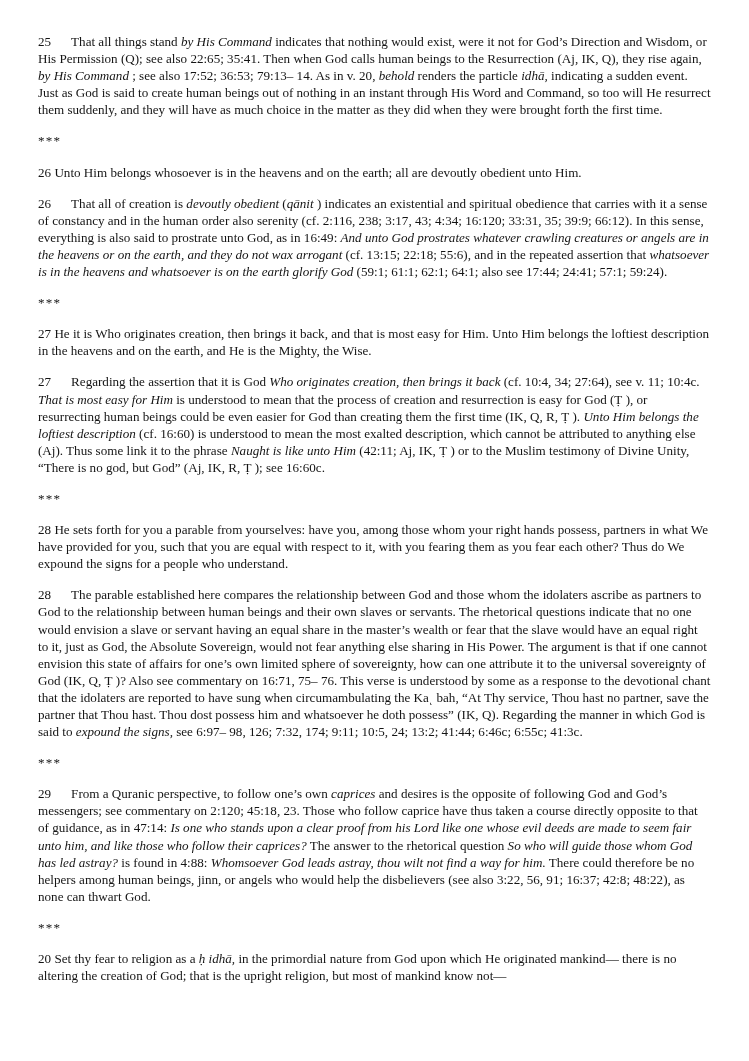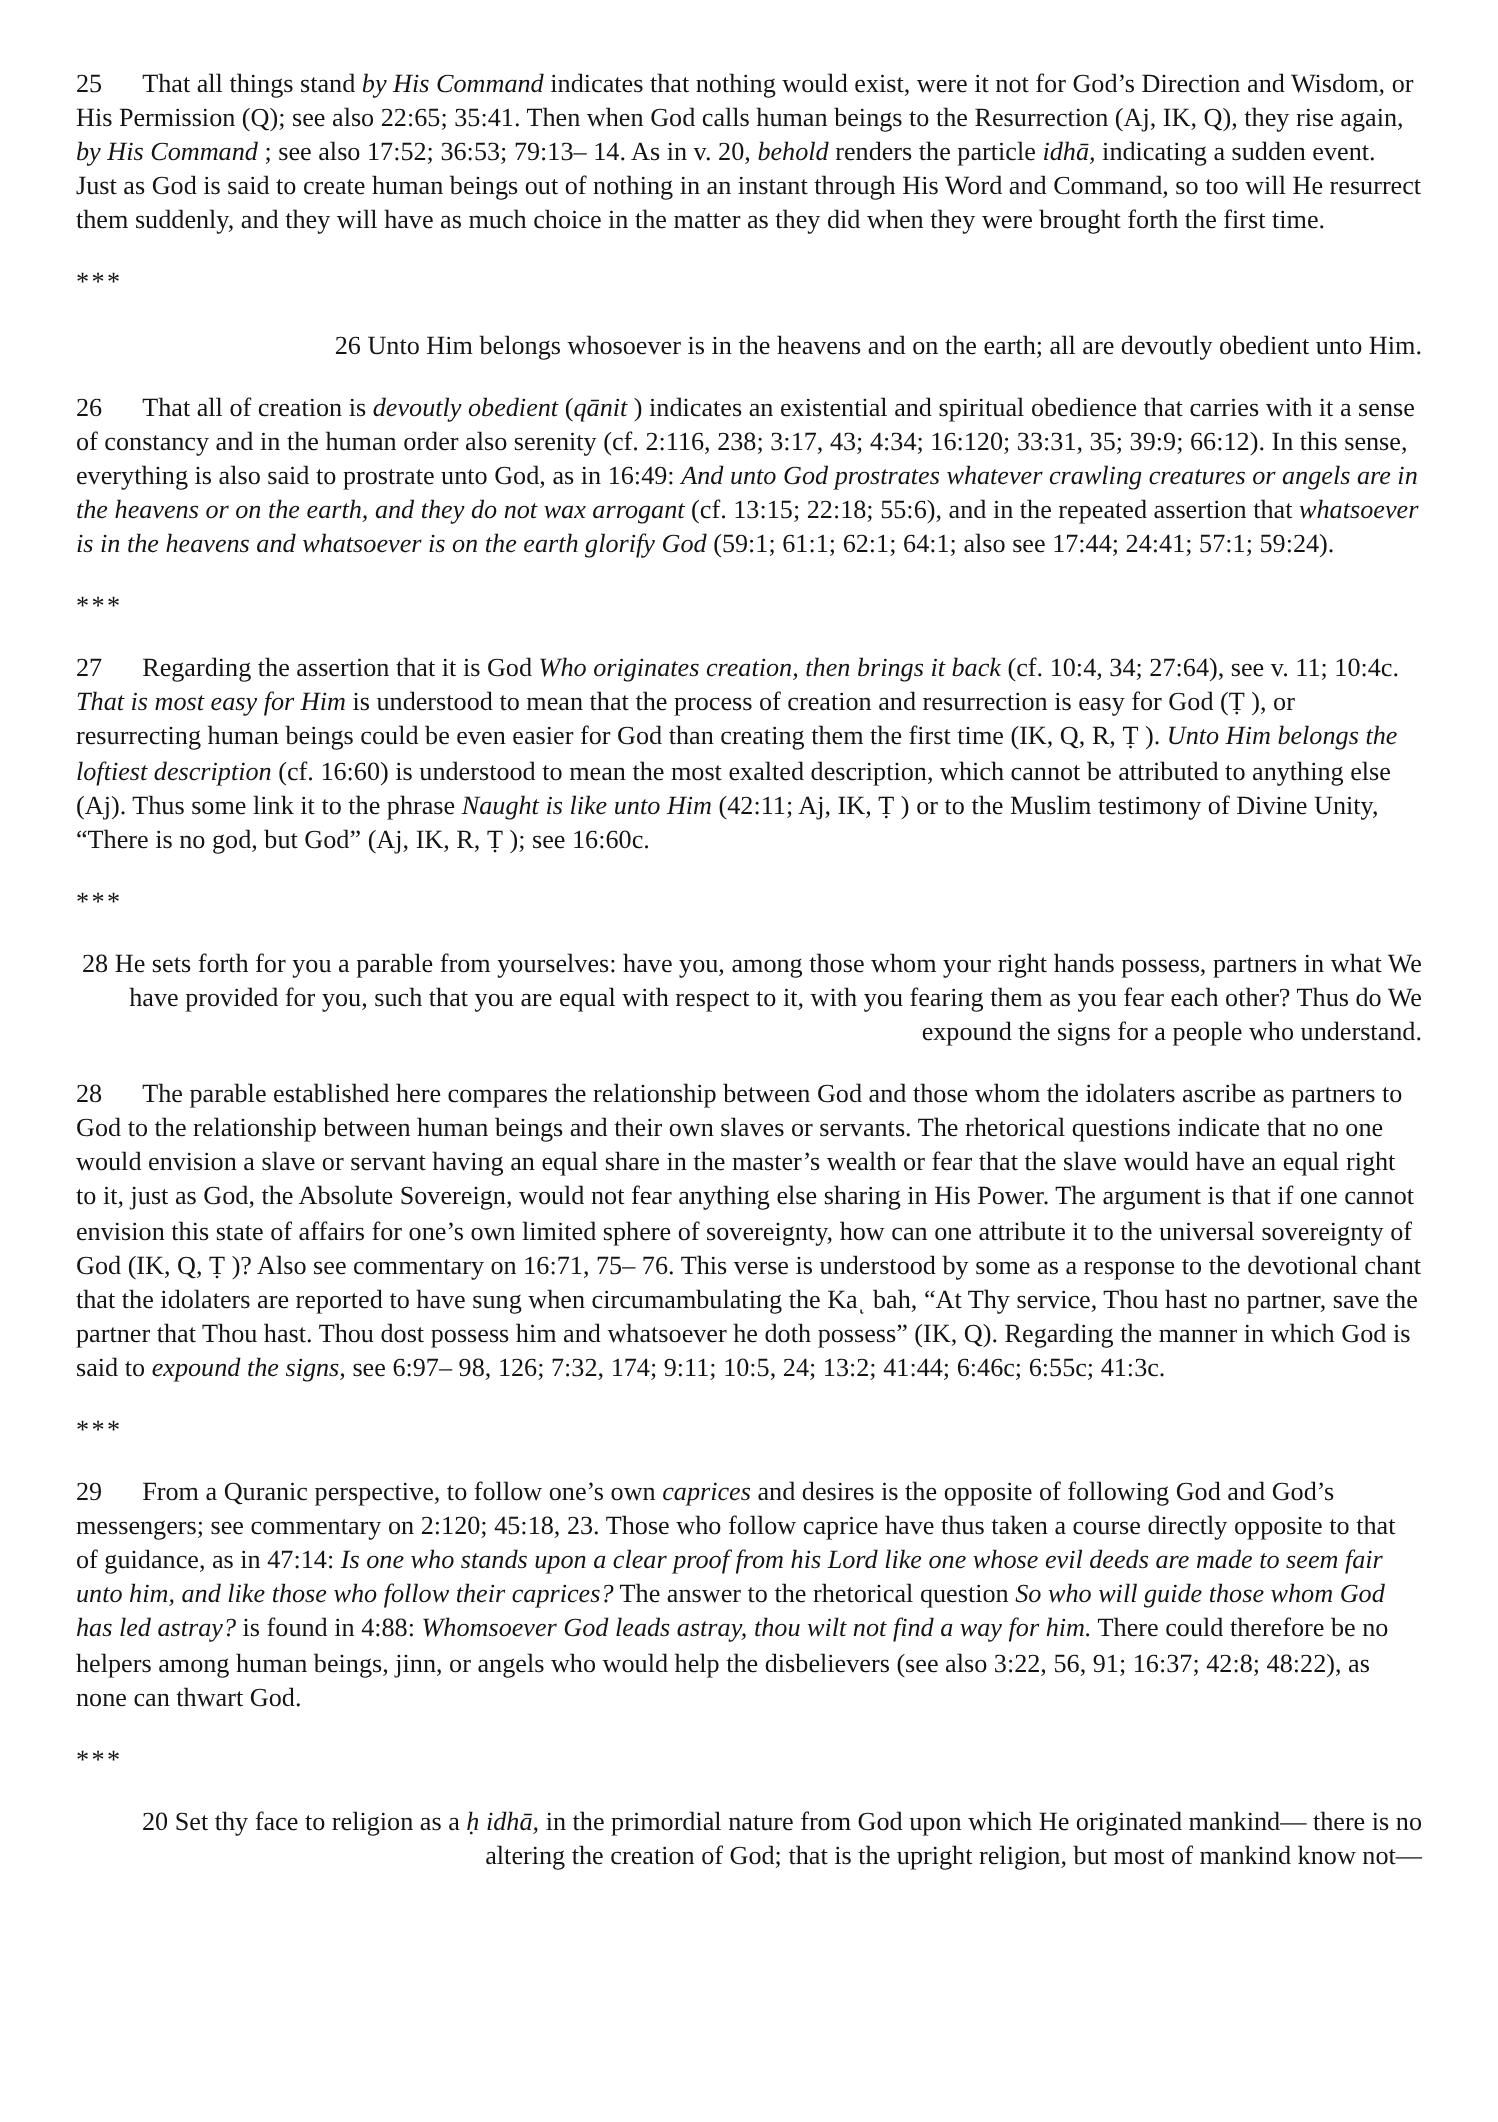--- a/index.html
+++ b/index.html
@@ -32,21 +32,20 @@
     text-align: left;
     color: #141414;
     -webkit-font-smoothing: antialiased;
   }
   
   p.commentary {
     margin-bottom: 14px;
   }
   p.verse {
     margin-bottom: 14px;
-    text-align: right;
   }
   .vnum {
     font-style: normal;
   }
   .gap {
     display: inline-block;
     width: 20px;
   }
   .sep {
     margin: 0 0 14px 0;
@@ -62,22 +61,23 @@
 </head>
 <body>
 
 <div class="page">
   <div class="content" id="content">
       <p class="commentary"><span class="vnum">25</span><span class="gap"></span><span><span>That all things stand </span><i>by His Command</i><span> indicates that nothing would exist, were it not for God’s Direction and Wisdom, or His Permission (Q); see also 22:65; 35:41. Then when God calls human beings to the Resurrection (Aj, IK, Q), they rise again, </span><i>by His Command</i><span> ; see also 17:52; 36:53; 79:13– 14. As in v. 20, </span><i>behold</i><span> renders the particle </span><i>idhā,</i><span> indicating a sudden event. Just as God is said to create human beings out of nothing in an instant through His Word and Command, so too will He resurrect them suddenly, and they will have as much choice in the matter as they did when they were brought forth the first time.</span></span></p>
       <p class="sep">***</p>
       <p class="verse"><span class="vnum">26</span> <span><span>Unto Him belongs whosoever is in the heavens and on the earth; all are devoutly obedient unto Him.</span></span></p>
       <p class="commentary"><span class="vnum">26</span><span class="gap"></span><span><span>That all of creation is </span><i>devoutly obedient</i><span> (</span><i>qānit</i><span> ) indicates an existential and spiritual obedience that carries with it a sense of constancy and in the human order also serenity (cf. 2:116, 238; 3:17, 43; 4:34; 16:120; 33:31, 35; 39:9; 66:12). In this sense, everything is also said to prostrate unto God, as in 16:49: </span><i>And unto God prostrates whatever crawling creatures or angels are in the heavens or on the earth, and they do not wax arrogant</i><span> (cf. 13:15; 22:18; 55:6), and in the repeated assertion that </span><i>whatsoever is in the heavens and whatsoever is on the earth glorify God</i><span> (59:1; 61:1; 62:1; 64:1; also see 17:44; 24:41; 57:1; 59:24).</span></span></p>
       <p class="sep">***</p>
+      <p class="verse"><span class="vnum">27</span> <span><span>He it is Who originates creation, then brings it back, and that is most easy for Him. Unto Him belongs the loftiest description in the heavens and on the earth, and He is the Mighty, the Wise.</span></span></p>
       <p class="commentary"><span class="vnum">27</span><span class="gap"></span><span><span>Regarding the assertion that it is God </span><i>Who originates creation, then brings it back</i><span> (cf. 10:4, 34; 27:64), see v. 11; 10:4c. </span><i>That is most easy for Him</i><span> is understood to mean that the process of creation and resurrection is easy for God (Ṭ ), or resurrecting human beings could be even easier for God than creating them the first time (IK, Q, R, Ṭ ). </span><i>Unto Him belongs the loftiest description</i><span> (cf. 16:60) is understood to mean the most exalted description, which cannot be attributed to anything else (Aj). Thus some link it to the phrase </span><i>Naught is like unto Him</i><span> (42:11; Aj, IK, Ṭ ) or to the Muslim testimony of Divine Unity, “There is no god, but God” (Aj, IK, R, Ṭ ); see 16:60c.</span></span></p>
       <p class="sep">***</p>
       <p class="verse"><span class="vnum">28</span> <span><span>He sets forth for you a parable from yourselves: have you, among those whom your right hands possess, partners in what We have provided for you, such that you are equal with respect to it, with you fearing them as you fear each other? Thus do We expound the signs for a people who understand.</span></span></p>
       <p class="commentary"><span class="vnum">28</span><span class="gap"></span><span><span>The parable established here compares the relationship between God and those whom the idolaters ascribe as partners to God to the relationship between human beings and their own slaves or servants. The rhetorical questions indicate that no one would envision a slave or servant having an equal share in the master’s wealth or fear that the slave would have an equal right to it, just as God, the Absolute Sovereign, would not fear anything else sharing in His Power. The argument is that if one cannot envision this state of affairs for one’s own limited sphere of sovereignty, how can one attribute it to the universal sovereignty of God (IK, Q, Ṭ )? Also see commentary on 16:71, 75– 76. This verse is understood by some as a response to the devotional chant that the idolaters are reported to have sung when circumambulating the Kaι bah, “At Thy service, Thou hast no partner, save the partner that Thou hast. Thou dost possess him and whatsoever he doth possess” (IK, Q). Regarding the manner in which God is said to </span><i>expound the signs,</i><span> see 6:97– 98, 126; 7:32, 174; 9:11; 10:5, 24; 13:2; 41:44; 6:46c; 6:55c; 41:3c.</span></span></p>
       <p class="sep">***</p>
       <p class="commentary"><span class="vnum">29</span><span class="gap"></span><span><span>From a Quranic perspective, to follow one’s own </span><i>caprices</i><span> and desires is the opposite of following God and God’s messengers; see commentary on 2:120; 45:18, 23. Those who follow caprice have thus taken a course directly opposite to that of guidance, as in 47:14: </span><i>Is one who stands upon a clear proof from his Lord like one whose evil deeds are made to seem fair unto him, and like those who follow their caprices?</i><span> The answer to the rhetorical question </span><i>So who will guide those whom God has led astray?</i><span> is found in 4:88: </span><i>Whomsoever God leads astray, thou wilt not find a way for him.</i><span> There could therefore be no helpers among human beings, jinn, or angels who would help the disbelievers (see also 3:22, 56, 91; 16:37; 42:8; 48:22), as none can thwart God.</span></span></p>
       <p class="sep">***</p>
-      <p class="verse"><span class="vnum">20</span> <span><span>Set thy face to religion as a </span><i>ḥ idhā,</i><span> in the primordial nature from God upon which He originated mankind— there is no altering the creation of God; that is the upright religion, but most of mankind know not—</span></span></p>
+      <p class="verse"><span class="vnum">20</span> <span><span>Set thy fear to religion as a </span><i>ḥ idhā,</i><span> in the primordial nature from God upon which He originated mankind— there is no altering the creation of God; that is the upright religion, but most of mankind know not—</span></span></p>
     </div>
 </div>
 
 </body></html>

